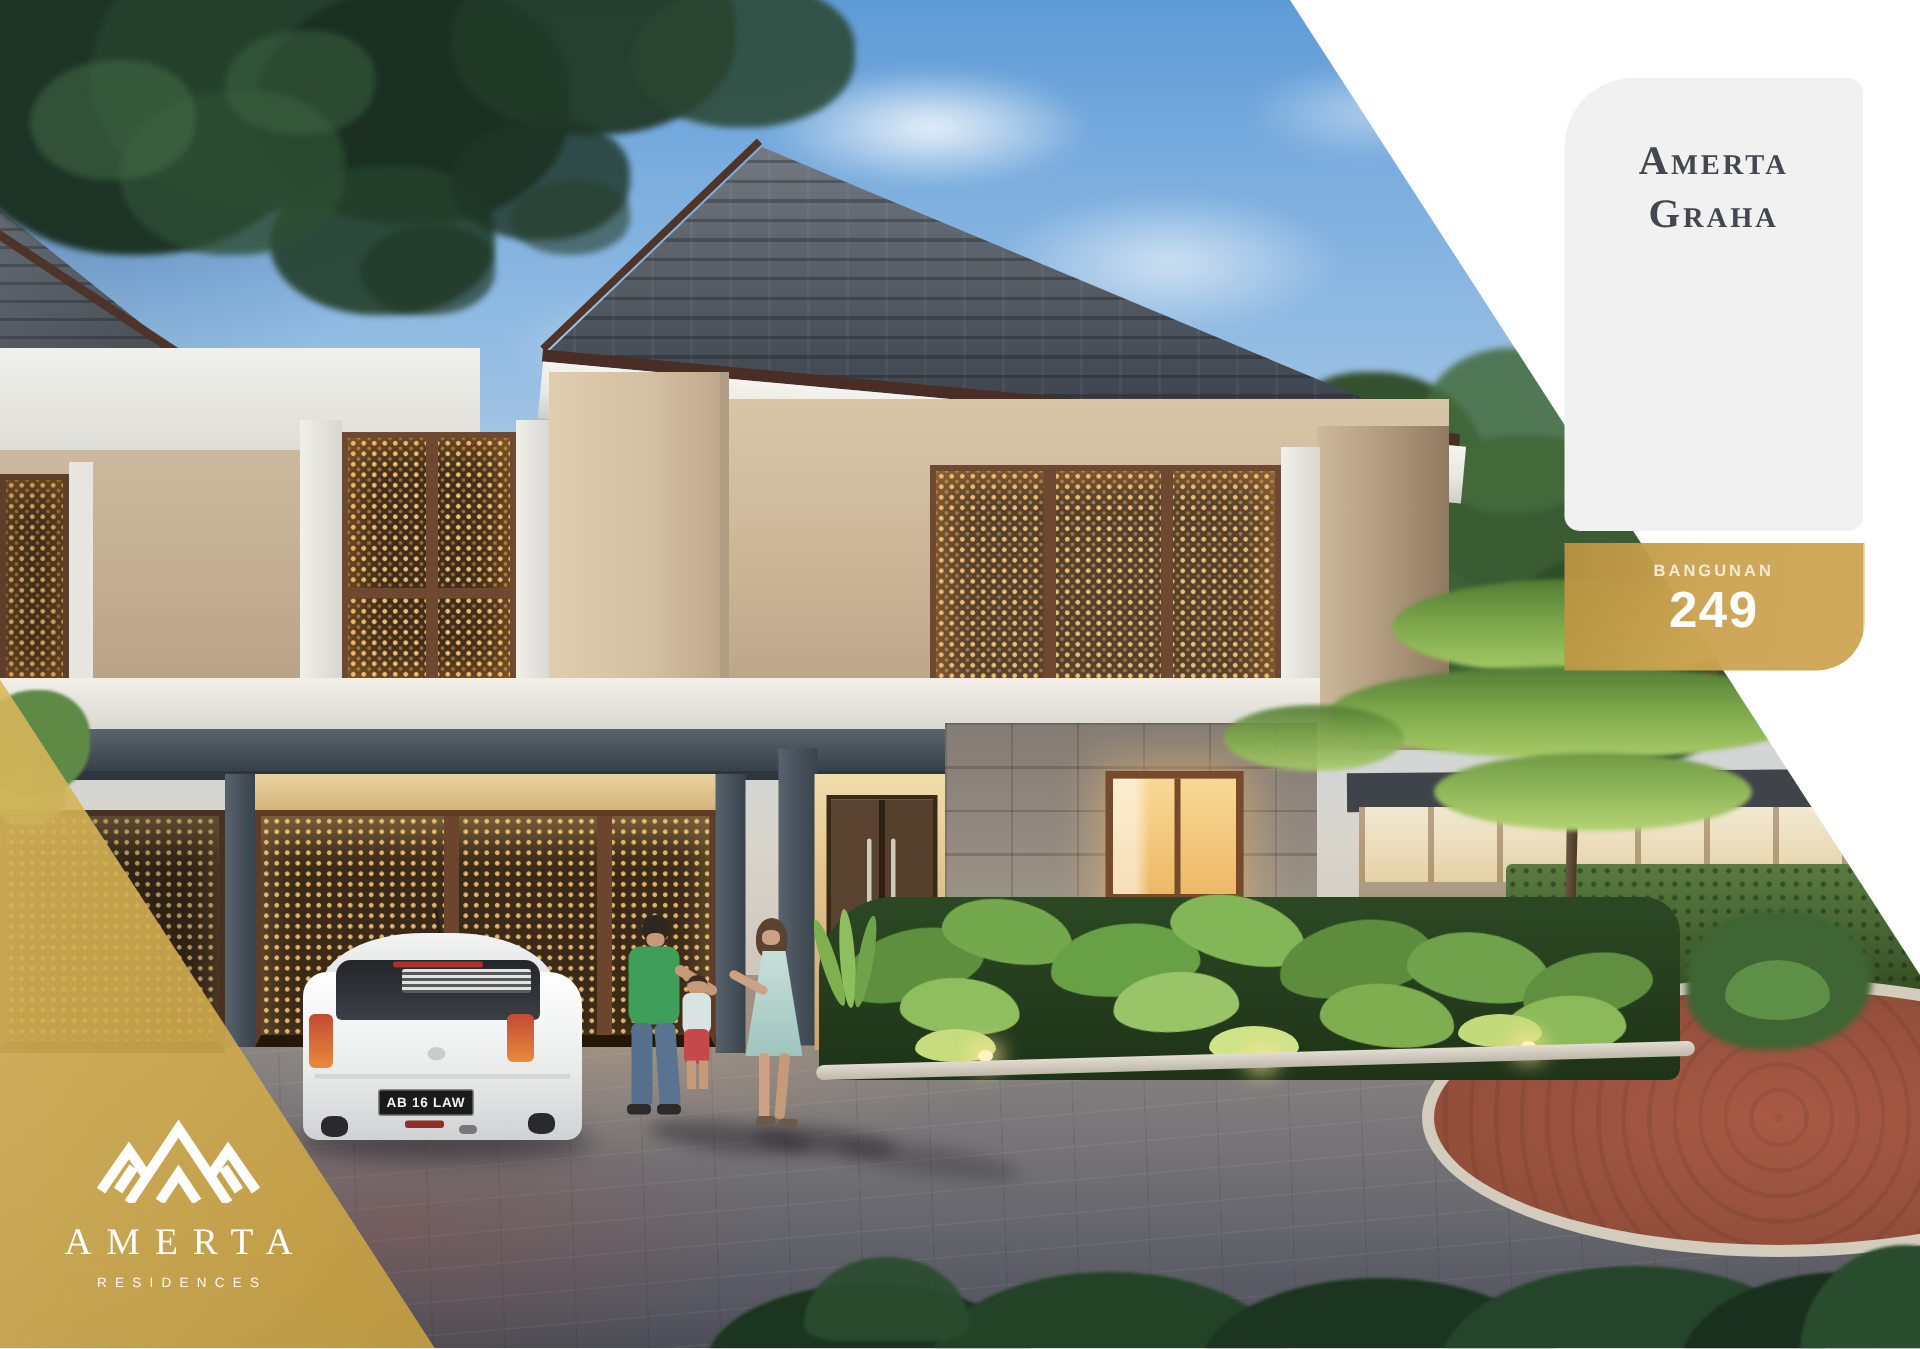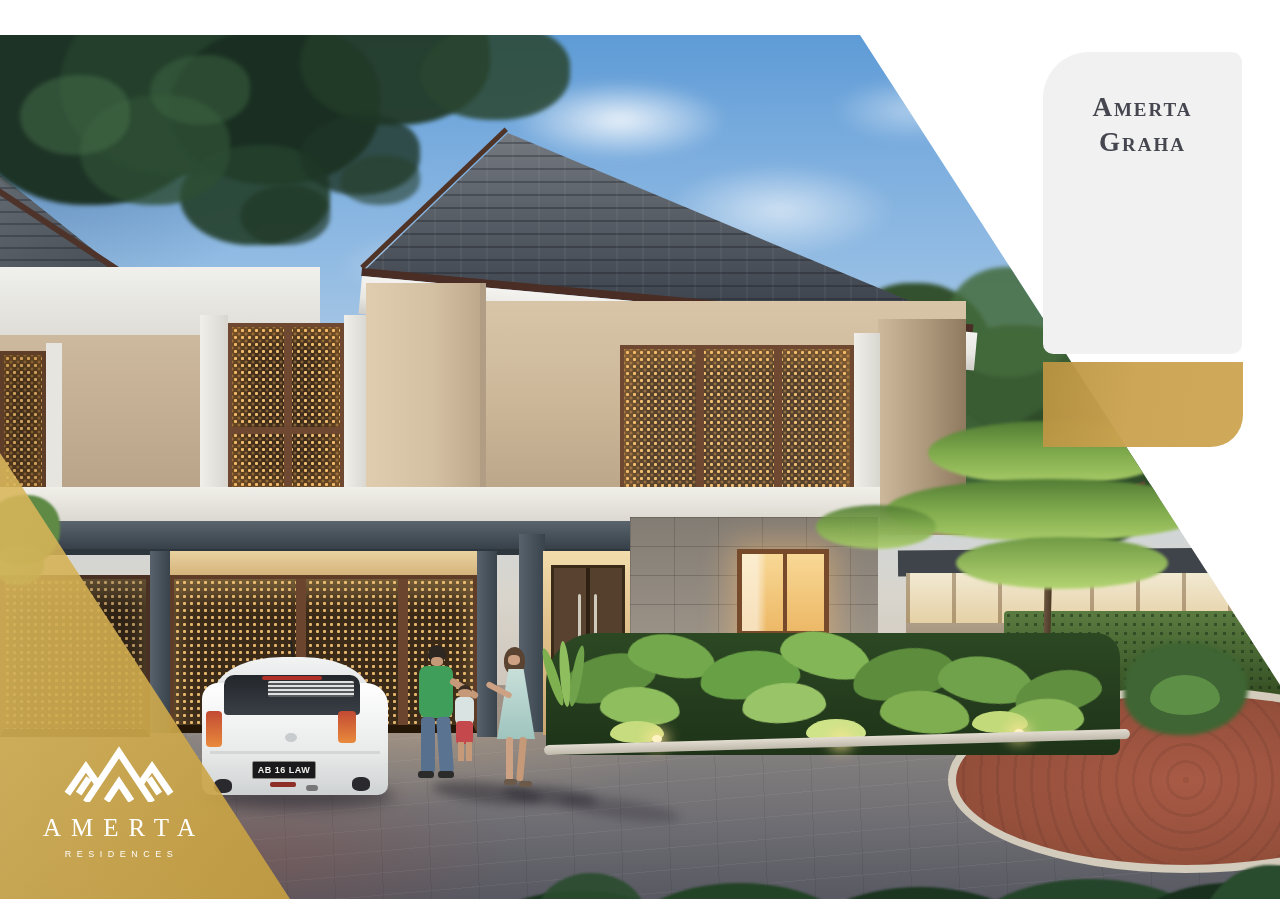--- a/index.html
+++ b/index.html
@@ -2,21 +2,21 @@
 <html><head>
 <meta charset="utf-8">
 <style>
   html,body{margin:0;padding:0;background:#ffffff;}
   .stage{position:relative;width:1280px;height:899px;overflow:hidden;background:#ffffff;
          font-family:"Liberation Sans",sans-serif;}
   .abs{position:absolute;}
 
   
   .photo{position:absolute;inset:0;
-         clip-path:polygon(0 0, 860px 0, 1280px 650px, 1280px 899px, 0 899px);margin-top:35px;}
+         clip-path:polygon(0 0, 860px 0, 1280px 650px, 1280px 899px, 0 899px);}
 
   .sky{left:0;top:0;width:1280px;height:720px;
     background:
       radial-gradient(ellipse 520px 400px at 0% 0%, rgba(26,56,96,.5), transparent 70%),
       linear-gradient(180deg,#5E9BD6 0%,#79ACDE 15%,#93BCE3 32%,#B3CCE4 50%,#CDD6DD 64%,#D9D5CC 78%,#CFC6BC 90%);}
   .cloud{background:radial-gradient(closest-side, rgba(255,255,255,.85), rgba(255,255,255,0) 72%);filter:blur(6px);}
 
   .treeblob{border-radius:48% 52% 55% 45%;filter:blur(2px);}
 
   .nroof{left:0;top:140px;width:122px;height:98px;clip-path:polygon(0 0,100% 100%,0 100%);
@@ -311,15 +311,19 @@
     <div class="logo-name">AMERTA</div>
     <div class="logo-tag">RESIDENCES</div>
   </div>
 
   <div class="abs card">
     <div class="card-title">Amerta
 Graha</div>
   </div>
 
   <div class="abs badge">
+    <div class="badge-cell">
+      <div class="badge-label">BANGUNAN</div>
+      <div class="badge-value">249</div>
+    </div>
   </div>
 
 </div>
 
 </body></html>

